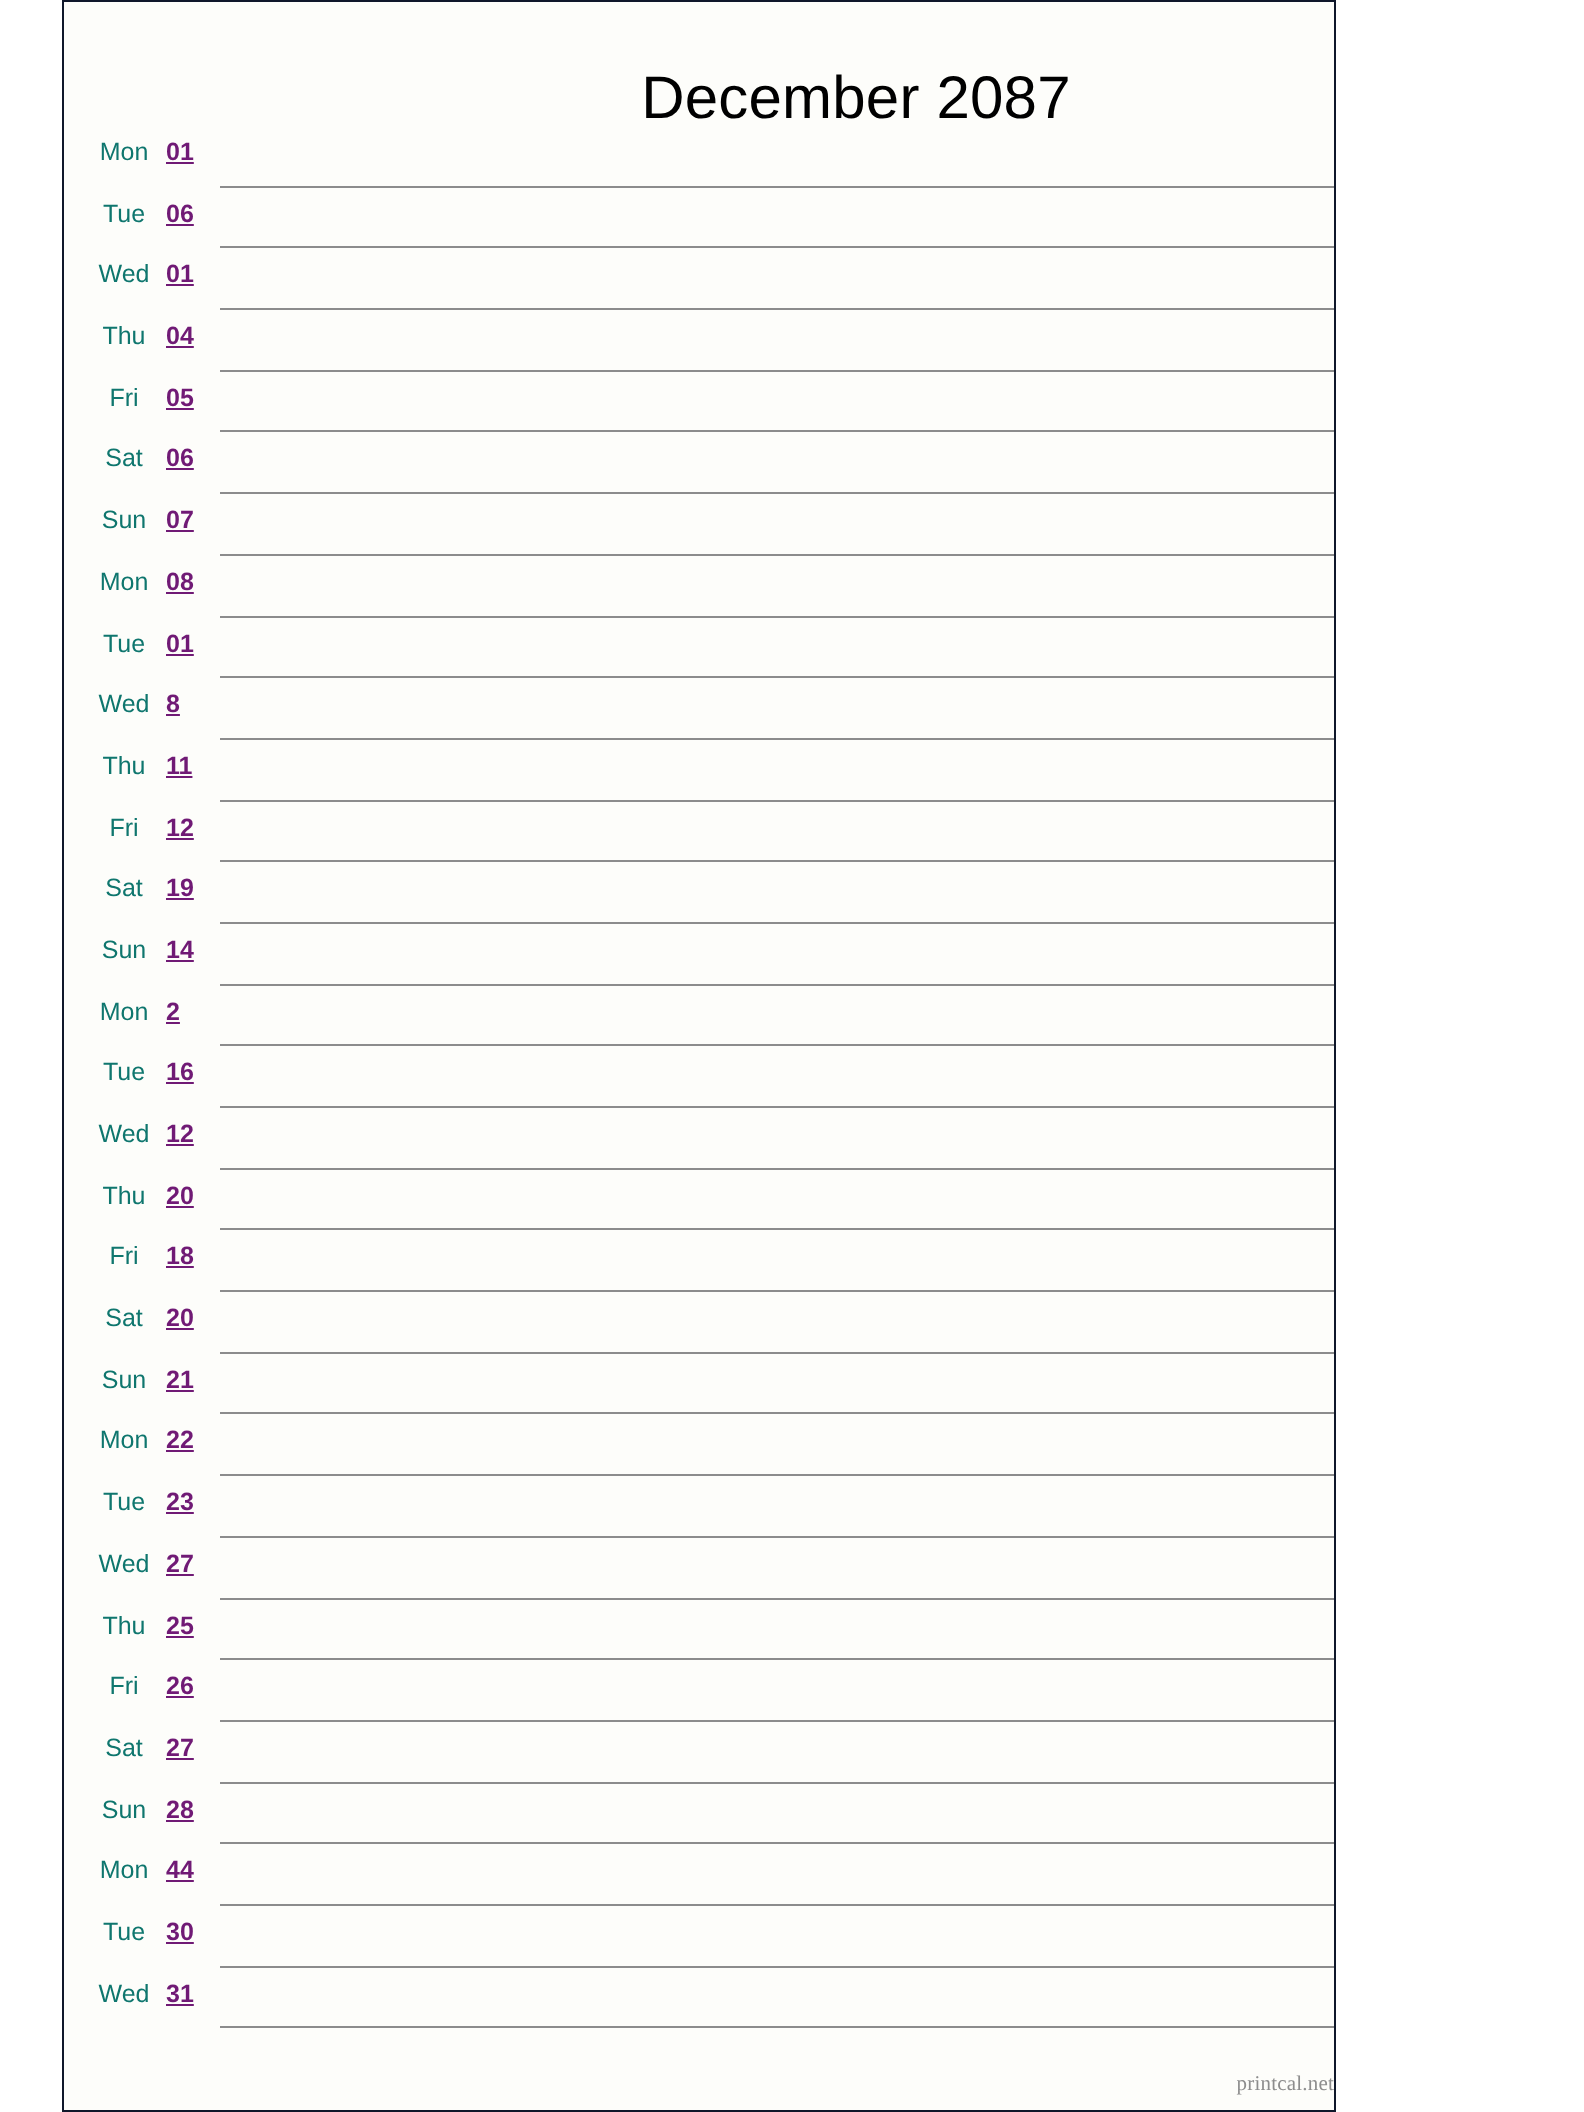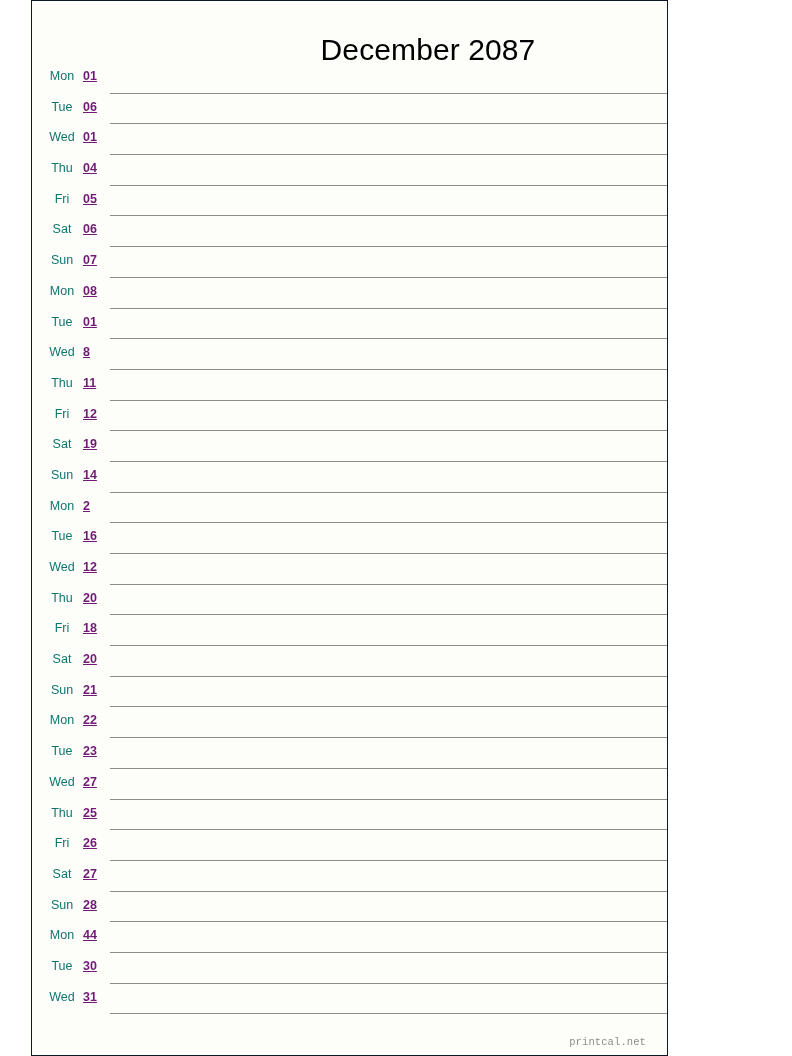--- a/index.html
+++ b/index.html
@@ -79,25 +79,25 @@
     position: absolute;
     left: 78px;
     right: 6px;
     bottom: 0px;
     height: 0;
     border-bottom: 1px solid #8c8c8c;
   }
 
   .footer-credit {
     position: absolute;
-    right: 21px;
+    right: 0;
     bottom: 6px;
     font-size: 10.5px;
     color: #8d8d8d;
-    font-family: Liberation Mono, monospace;
+    font-family: Liberation Serif, serif;
     letter-spacing: 0.1px;
     line-height: 13px;
   }
 </style>
 </head>
 <body>
 
 <div class="page">
 
   <h1 class="calendar-title">December 2087</h1>

